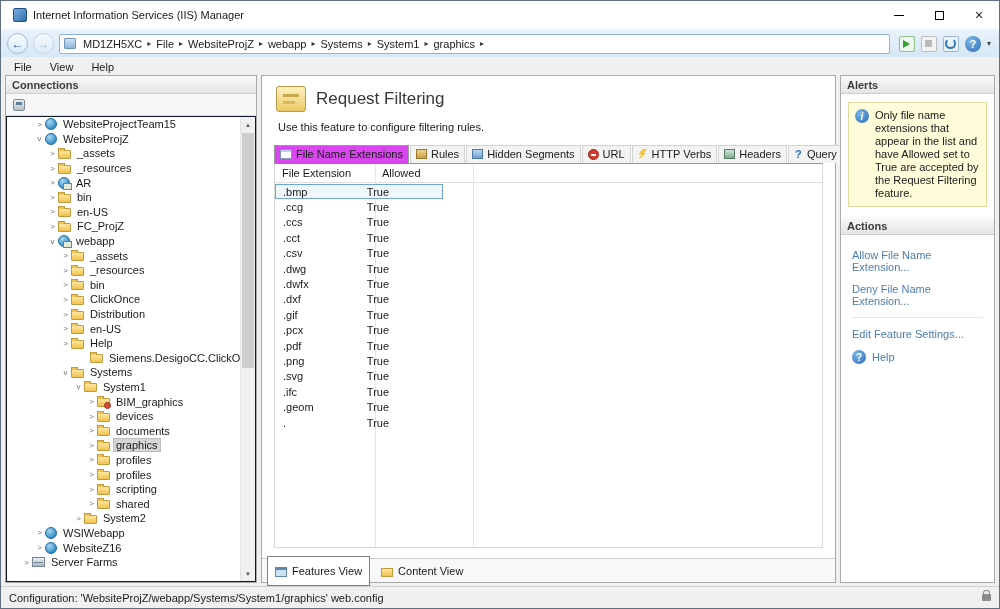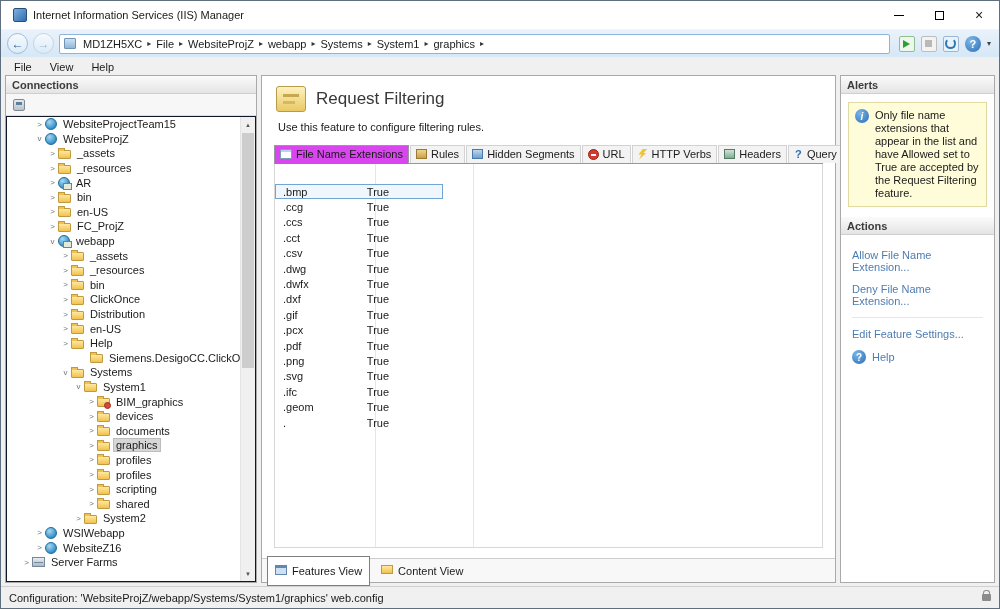--- a/index.html
+++ b/index.html
@@ -118,21 +118,21 @@
   .thead { height:19px; display:flex; align-items:center; border-bottom:1px solid #dedede; }
   .c1 { width:100px; padding-left:7px; }
   .c2 { width:98px; padding-left:7px; }
   .rows { position:absolute; left:0; right:0; top:20px; bottom:0; }
   .trow { height:15.4px; }
   .rowbox { display:flex; align-items:center; width:168px; height:100%; border:1px solid transparent; }
   .rowbox.selected { background:#eff6fc; border-color:#70a6d4; }
 
   .viewbar { height:24px; border-top:1px solid #cccccc; background:#f8f8f8; display:flex; align-items:center;
              padding-left:5px; gap:3px; }
-  .viewbtn { display:flex; align-items:flex-start; gap:5px; padding:8px 7px; border:1px solid transparent; }
+  .viewbtn { display:flex; align-items:flex-end; gap:5px; padding:8px 7px; border:1px solid transparent; }
   .viewbtn.selected { background:#fff; border-color:#7f7f7f; }
   .vicon { flex:none; }
   .vi-features { width:12px; height:10px; border:1px solid #5f87b0; background:#cfe0f2; box-shadow:inset 0 2px 0 #5f87b0; }
   .vi-content { width:12px; height:9px; background:linear-gradient(#ffe8a0,#f2c14e); border:1px solid #c09a3e; }
 
   
   .right { right:4px; width:155px; }
   .alertbox { margin:8px 7px 10px 7px; background:#fffcd9; border:1px solid #e0d9a0; padding:6px;
               display:flex; gap:6px; line-height:13px; }
   .i-info { flex:none; width:14px; height:14px; border-radius:50%; background:radial-gradient(circle at 35% 30%,#79b6e8,#2a6cb4);
@@ -417,20 +417,24 @@
             <span>Headers</span>
           </div>
           <div class="tab">
             <span class="tabicon ti-query">?</span>
             <span>Query Strings</span>
           </div>
         </div>
       <div class="tablewrap">
         <div class="vline v1"></div>
         <div class="vline v2"></div>
+        <div class="thead">
+          <span class="c1">File Extension</span>
+          <span class="c2">Allowed</span>
+        </div>
         <div class="rows">
             <div class="trow">
               <div class="rowbox selected">
                 <span class="c1">.bmp</span>
                 <span class="c2">True</span>
               </div>
             </div>
             <div class="trow">
               <div class="rowbox">
                 <span class="c1">.ccg</span>

